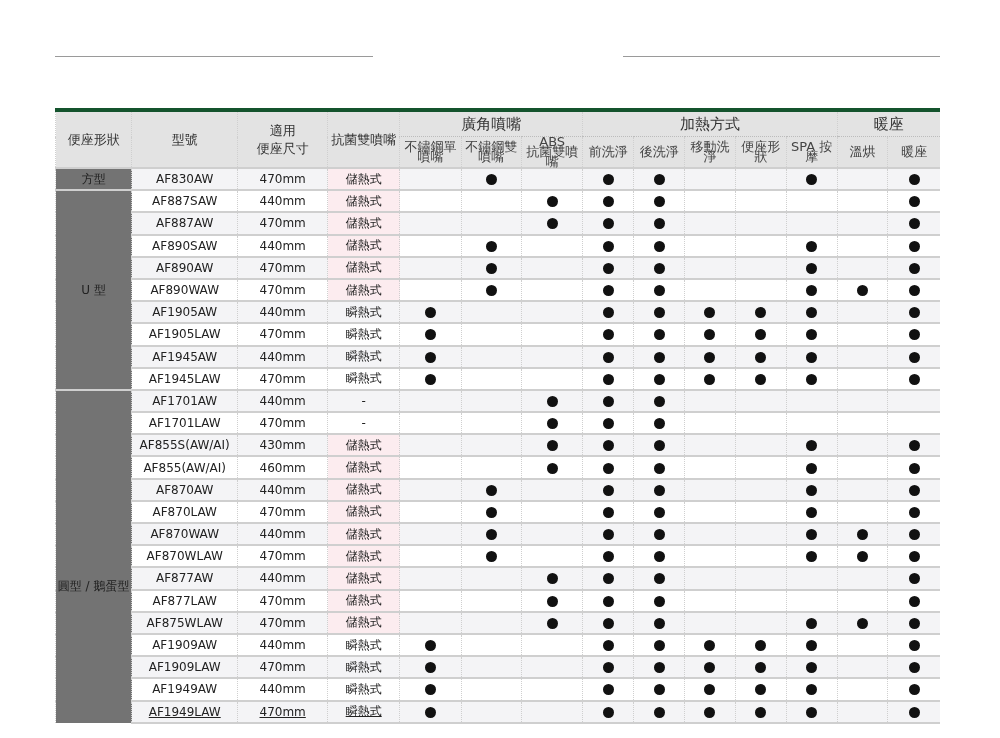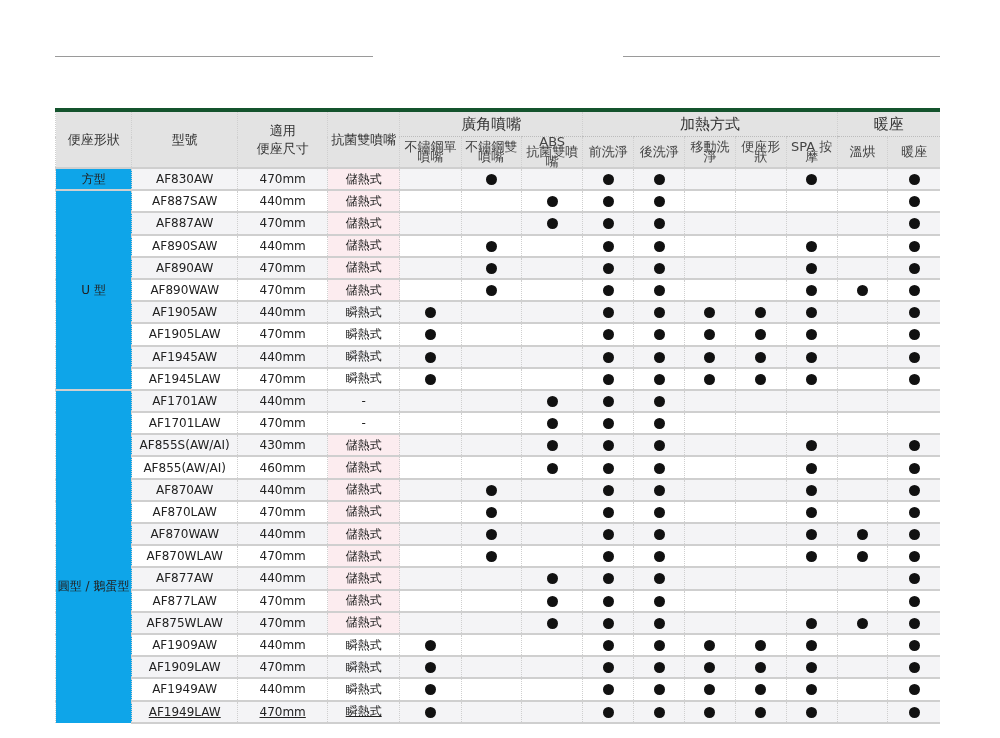--- a/index.html
+++ b/index.html
@@ -14,21 +14,21 @@
   table.spec th, table.spec td { text-align:center; vertical-align:middle; padding:0; border-left:1px dotted #cfcfcf; }
   table.spec thead th { background:#e3e3e3; color:#333; font-weight:normal; }
   table.spec thead tr.h1 th { font-size:13px; height:24px; border-bottom:1px dotted #bcbcbc; }
   table.spec thead tr.h2 th { font-size:13px; height:22px; color:#444; line-height:10px; }
   table.spec thead tr.h1 th.big { font-size:15px; }
   table.spec thead { border-top:4px solid #14532d; }
   table.spec tbody td { height:20.2px; font-size:12px; color:#222; border-top:2px solid #cfcfcf; }
   table.spec tbody tr.odd td.cell { background:#f4f4f6; }
   table.spec tbody tr.even td.cell { background:#ffffff; }
   table.spec tbody td.heat { background:#fcecef !important;font-family:Liberation Serif, serif; }
-  table.spec tbody td.shape { background:#0ea5e9; border-top:none; font-size:12px; }
+  table.spec tbody td.shape { background:#737373; border-top:none; font-size:12px; }
   table.spec tbody tr.grp-start td.shape { border-top:2px solid #cfcfcf; }
   table.spec tbody tr.last td { border-bottom:2px solid #cfcfcf;text-decoration:underline; }
   .dot { display:inline-block; width:11px; height:11px; border-radius:50%; background:#111; vertical-align:middle; }
 </style>
 </head>
 <body>
 
 <div class="title-wrap">
   <div class="title-line l"></div>
   <div class="title-line r"></div>

